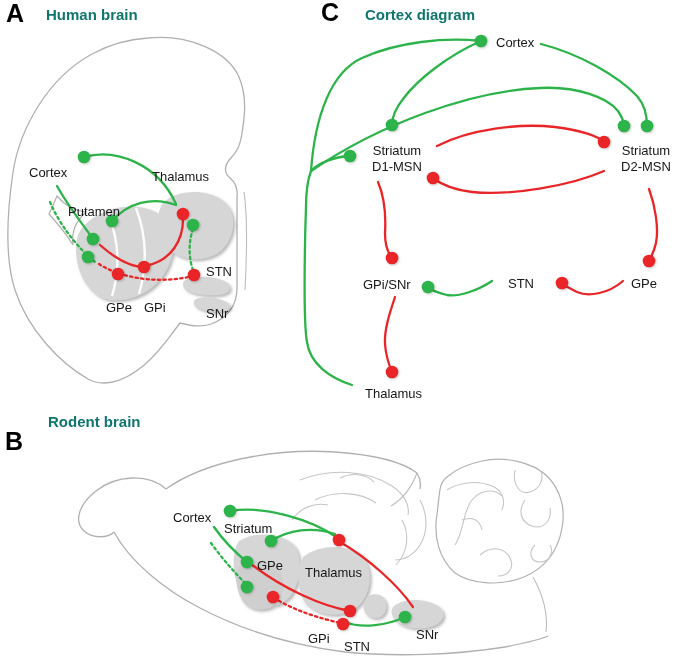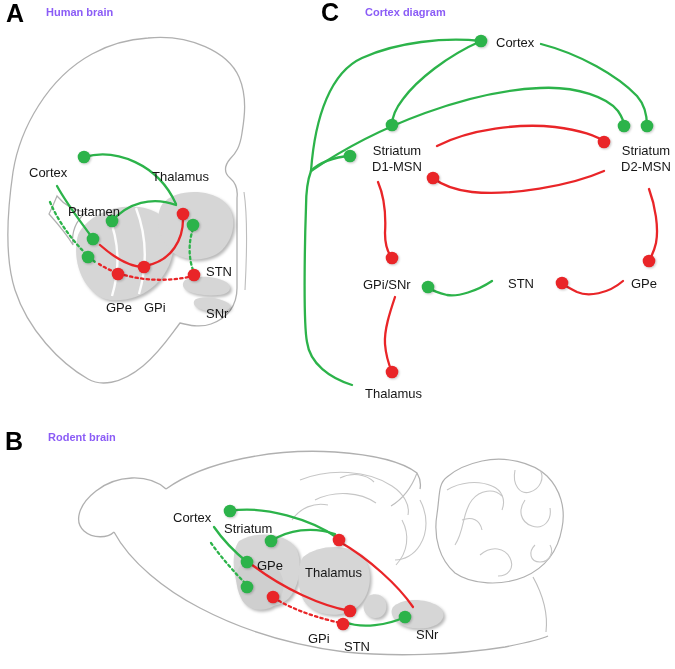--- a/index.html
+++ b/index.html
@@ -2,21 +2,21 @@
 <html><head>
 <meta charset="utf-8">
 <style>
   html,body{margin:0;padding:0;background:#ffffff;}
   .figure{
     position:relative;width:675px;height:669px;background:#ffffff;
     font-family:"Liberation Sans", sans-serif;overflow:hidden;
   }
   .figure svg{position:absolute;left:0;top:0;}
   .panel-letter{position:absolute;font-weight:bold;font-size:25px;color:#000;line-height:1;}
-  .panel-title{position:absolute;font-weight:bold;font-size:11px;color:#8b5cf6;line-height:1;}
+  .panel-title{position:absolute;font-weight:bold;font-size:15px;color:#0f766e;line-height:1;}
   .outline{fill:none;stroke:#b0b0b0;stroke-width:1.3;}
   .outline2{fill:none;stroke:#bdbdbd;stroke-width:1.1;}
   .faint{fill:none;stroke:#c6c6c6;stroke-width:1.1;}
   .region{fill:#d6d6d6;}
   .region-dark{fill:#cfcfcf;}
   .whitefill{fill:#ffffff;stroke:#b0b0b0;stroke-width:1.2;}
   .lamina{fill:none;stroke:#ffffff;stroke-width:2.4;opacity:.95;}
   .regions-layer{filter:drop-shadow(2px 2.5px 1.5px rgba(0,0,0,.28));}
   .dots-layer{filter:drop-shadow(1px 1.5px 1px rgba(0,0,0,.22));}
   .labels-layer text{font-size:13px;fill:#161616;}
@@ -24,21 +24,21 @@
 </head>
 <body>
 
 <div class="figure">
 
   <div class="panel-letter" style="left:6px;top:1px">A</div>
   <div class="panel-title" style="left:46px;top:7px">Human brain</div>
   <div class="panel-letter" style="left:321px;top:0px">C</div>
   <div class="panel-title" style="left:365px;top:7px">Cortex diagram</div>
   <div class="panel-letter" style="left:5px;top:429px">B</div>
-  <div class="panel-title" style="left:48px;top:432px">Rodent brain</div>
+  <div class="panel-title" style="left:48px;top:414px">Rodent brain</div>
 
   <svg width="675" height="669" viewBox="0 0 675 669">
 
     <g>
       <path class="outline" d="M148,38 C190,34 228,52 239,77 C248,98 244,120 242,133 C240,147 236,153 230,159
            C224,166 224,173 230,178 C236,183 238,190 237,198 L237,288
            C237,305 228,318 211,324 C200,328 188,325 180,323
            C170,336 160,352 143,366 C120,385 100,386 88,379
            C60,363 28,330 15,290 C6,262 6,220 13,172
            C20,128 48,78 92,54 C112,43 132,39 148,38 Z"></path>

